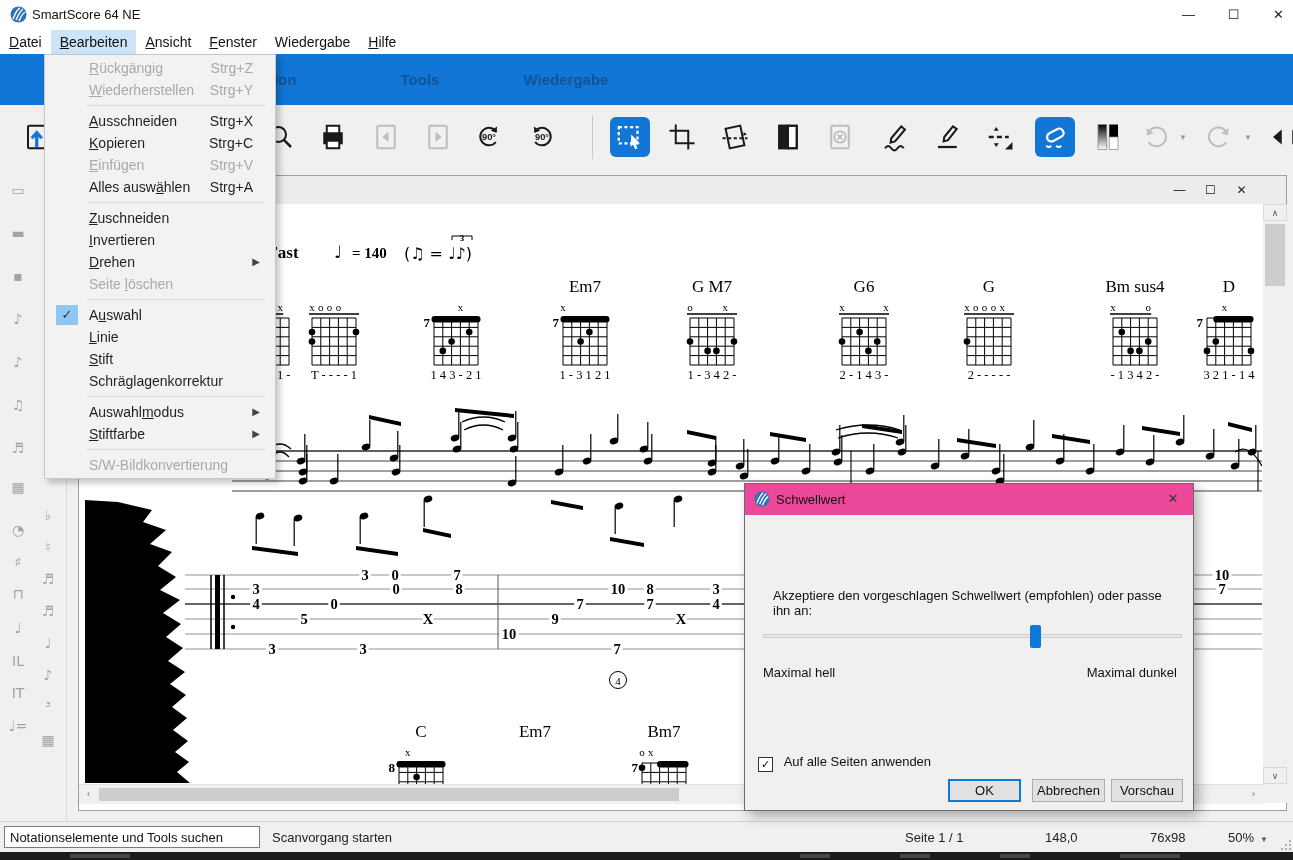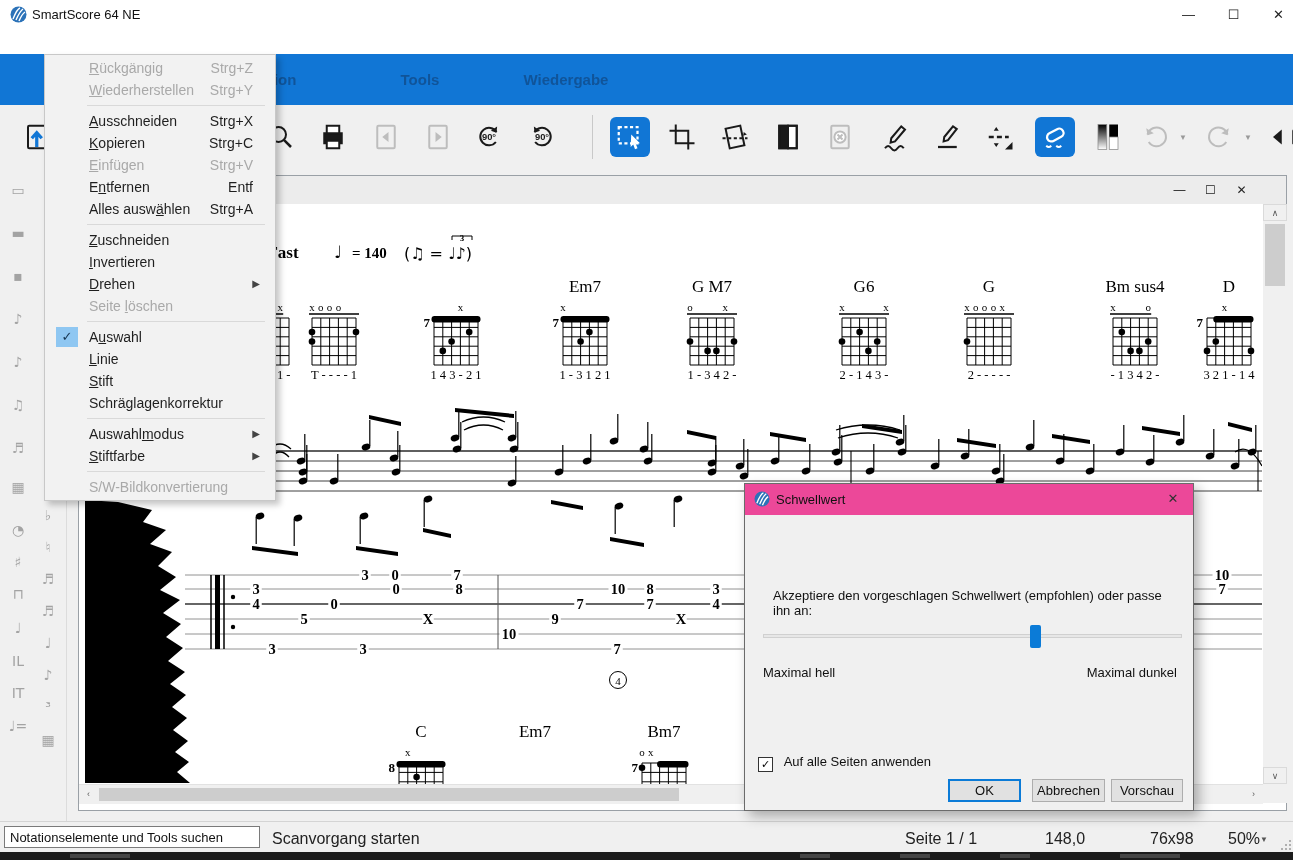--- a/index.html
+++ b/index.html
@@ -71,21 +71,21 @@
   #dlg-check .box{display:inline-block;width:13px;height:13px;border:1px solid #333;background:#fff;
                   text-align:center;line-height:13px;font-size:11px;vertical-align:-2px;color:#000;}
   #dlg-check .clbl{margin-left:7px;color:#111;text-align:right;}
   .dlg-btn{position:absolute;top:295px;width:73px;height:23px;background:#e1e1e1;border:1px solid #adadad;
            box-sizing:border-box;text-align:center;line-height:21px;font-size:13px;color:#111;}
   .dlg-btn.default{border:2px solid #0b7bd7;line-height:19px;}
   
   #statusbar{position:absolute;left:0;top:821px;width:100%;height:31px;background:#f0f0f0;border-top:1px solid #d4d4d4;box-sizing:border-box;}
   #status-search{position:absolute;left:4px;top:4px;width:256px;height:22px;border:1px solid #7a7a7a;background:#fff;
                  font-family:"Liberation Sans",sans-serif;font-size:13px;padding:0 5px;box-sizing:border-box;color:#111;}
-  .st-txt{position:absolute;top:8px;color:#222;font-size:16px;}
+  .st-txt{position:absolute;top:8px;color:#222;font-size:13px;}
   #grip{position:absolute;right:2px;bottom:2px;width:10px;height:10px;}
   #grip i{position:absolute;width:2px;height:2px;background:#b0b0b0;}
   
   #bottomstrip{position:absolute;left:0;top:852px;width:100%;height:8px;background:#1c1c1c;}
   #bottomstrip i{position:absolute;top:2px;height:4px;background:#454545;}
 </style>
 </head>
 <body>
 
 <div id="root">
@@ -94,20 +94,21 @@
     <svg style="position:absolute;left:10px;top:6px" width="17" height="17" viewBox="0 0 17 17">
       <circle cx="8.5" cy="8.5" r="8" fill="#2b72b8"></circle>
       <path d="M3,13 Q7,3 10,2 M6,14 Q10,5 13,3 M9,15 Q12,8 15,6" stroke="#fff" stroke-width="1.4" fill="none"></path>
     </svg>
     <span class="title">SmartScore 64 NE</span>
     <span class="win-btn" style="right:90px">—</span>
     <span class="win-btn" style="right:45px">☐</span>
     <span class="win-btn" style="right:0">✕</span>
   </div>
 
+  <div id="menubar"><span class="mb-item"><u>D</u>atei</span><span class="mb-item open"><u>B</u>earbeiten</span><span class="mb-item"><u>A</u>nsicht</span><span class="mb-item"><u>F</u>enster</span><span class="mb-item">Wiedergabe</span><span class="mb-item"><u>H</u>ilfe</span></div>
 
   <div id="ribbon">
       <div class="rib-tab" style="left: 266px; width: 120px;">Notation</div>
       <div class="rib-tab" style="left: 420px; width: 120px;">Tools</div>
       <div class="rib-tab" style="left: 566px; width: 120px;">Wiedergabe</div>
     </div>
 
   <div id="toolbar">
       <div class="tb-btn" style="left: 18px;">
         <svg width="30" height="30" viewBox="0 0 24 24" fill="none" stroke="currentColor" stroke-width="1.6">
@@ -765,24 +766,20 @@
       </div>
       <div class="menu-row">
         <span class="lbl"><u>K</u>opieren</span>
         <span class="sc">Strg+C</span>
       </div>
       <div class="menu-row disabled">
         <span class="lbl"><u>E</u>infügen</span>
         <span class="sc">Strg+V</span>
       </div>
       <div class="menu-row">
-        <span class="lbl">E<u>n</u>tfernen</span>
-        <span class="sc">Entf</span>
-      </div>
-      <div class="menu-row">
         <span class="lbl">Alles ausw<u>ä</u>hlen</span>
         <span class="sc">Strg+A</span>
       </div>
       <div class="menu-sep"></div>
       <div class="menu-row">
         <span class="lbl"><u>Z</u>uschneiden</span>
       </div>
       <div class="menu-row">
         <span class="lbl"><u>I</u>nvertieren</span>
       </div>

